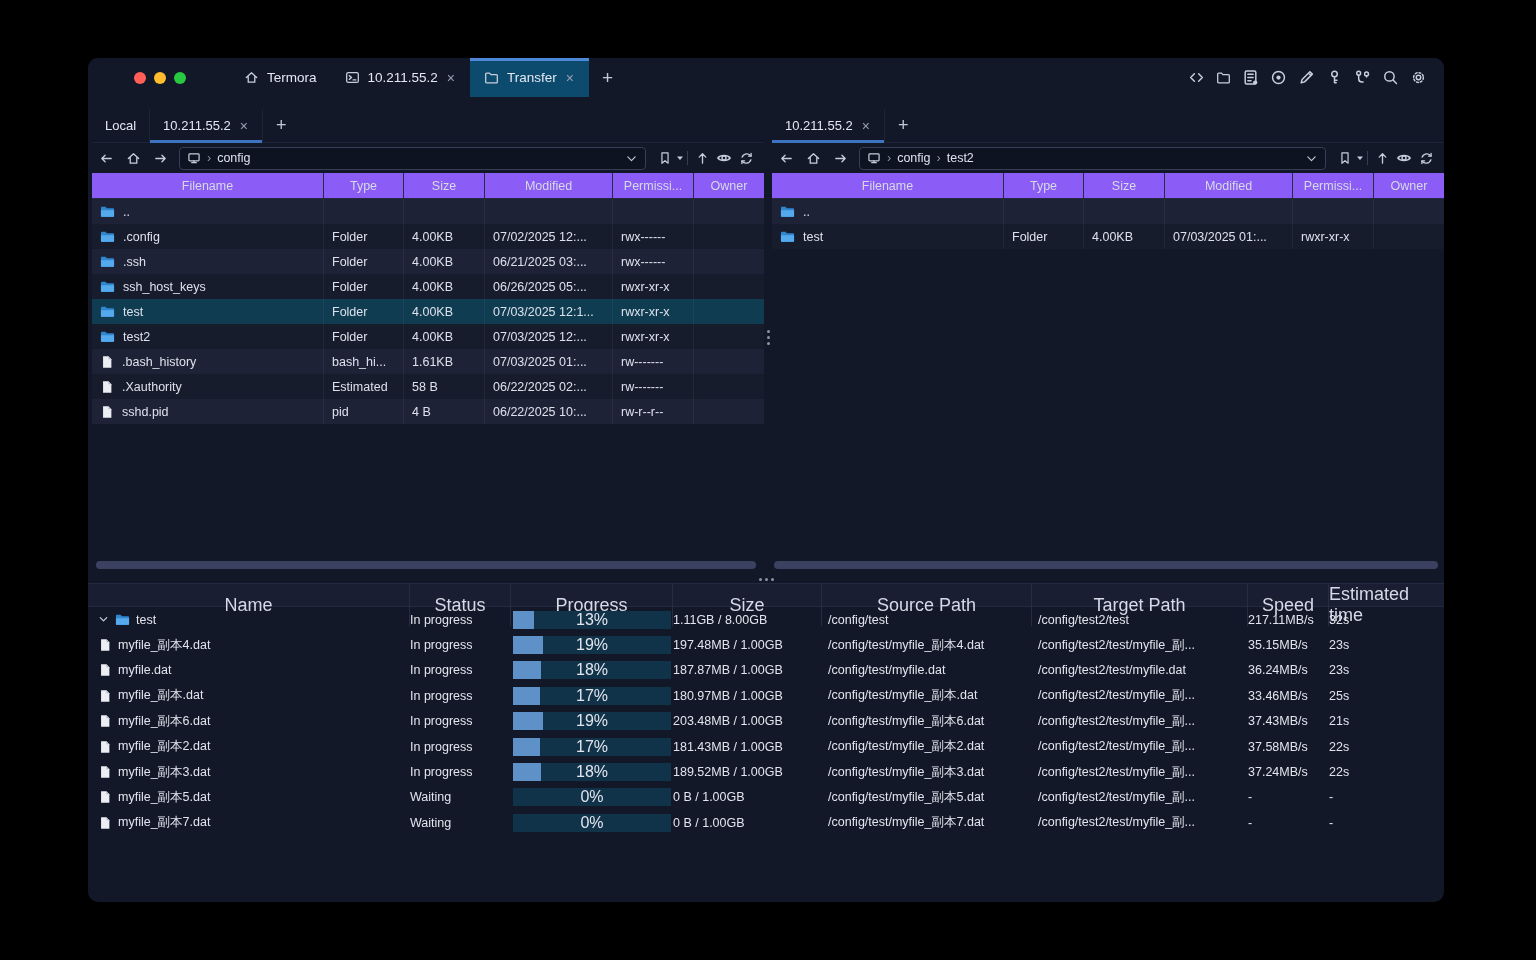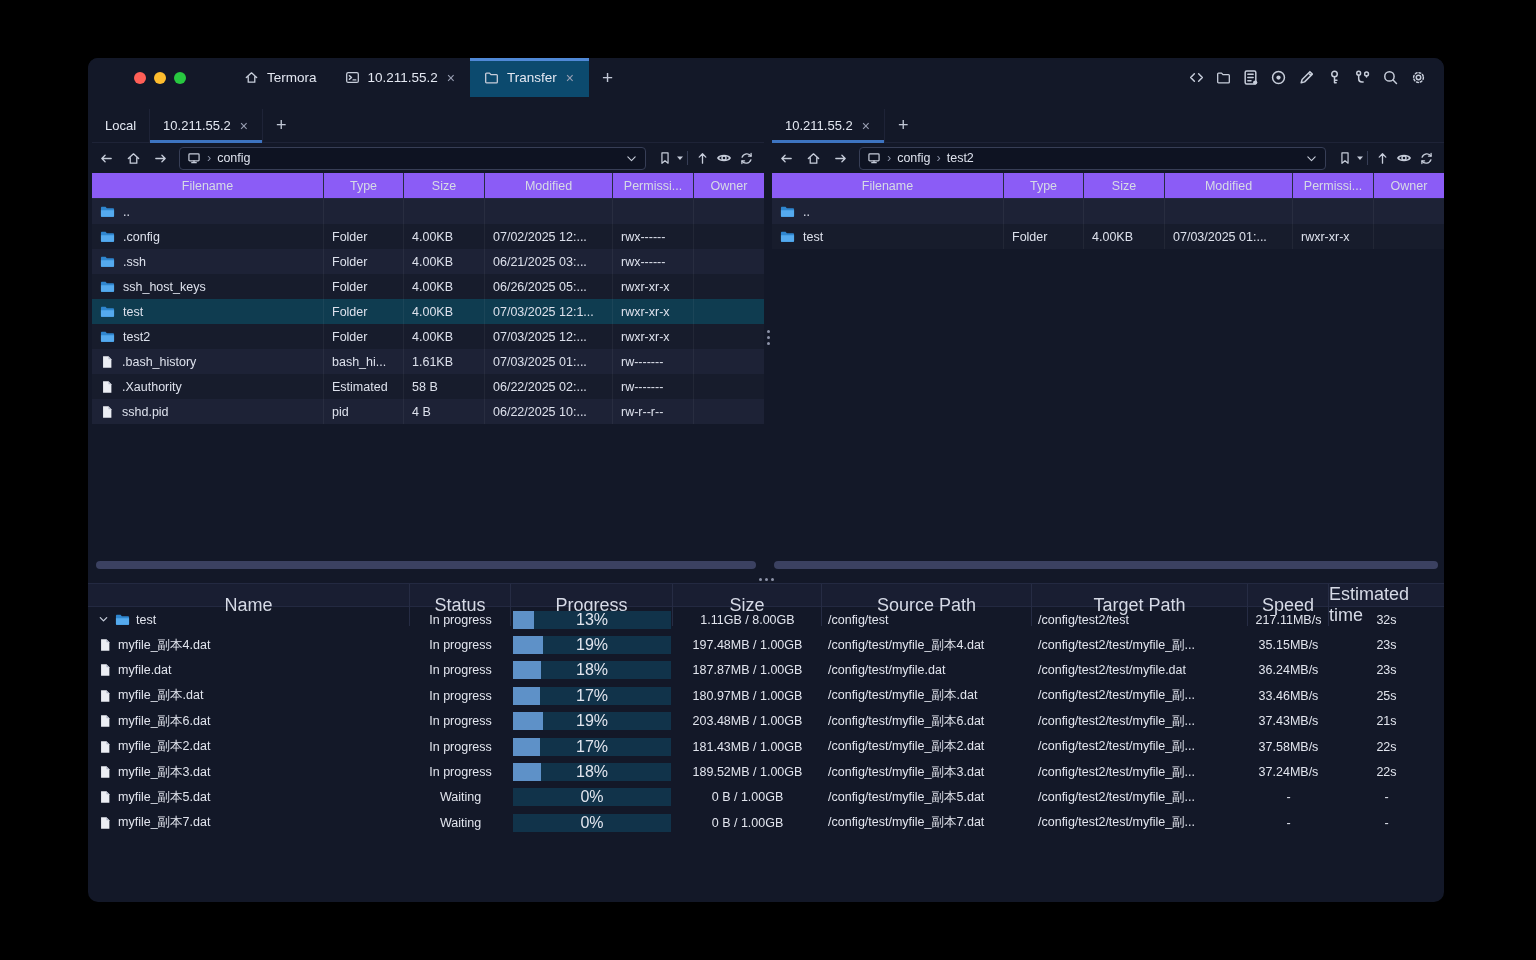--- a/index.html
+++ b/index.html
@@ -64,21 +64,21 @@
 
   
   .t-header, .t-row { display:grid; grid-template-columns:322px 101px 162px 149px 210px 216px 81px 115px; }
   .t-header { height:24px; background:#191e32; border-top:1px solid #232941; border-bottom:1px solid #232941; }
   .t-header .hc { display:flex; align-items:center; justify-content:center; font-size:18px; color:#d6dae6; border-right:1px solid #262c44; }
   .t-header .hc:last-child { border-right:none; }
   .t-row { height:25.4px; align-items:center; font-size:12.5px; color:#e2e5ee; }
   .t-row > div { overflow:hidden; white-space:nowrap; }
   .t-name { display:flex; align-items:center; gap:6px; padding-left:10px; }
   .t-row.lvl1 .t-name { }
-  .t-center { text-align:center; }
+  .t-center { text-align:left; }
   .t-left { padding-left:6px; }
   .p-track { position:relative; height:18px; margin:0 2px; background:#11334a; }
   .p-fill { position:absolute; left:0; top:0; bottom:0; background:#5e91c8; }
   .p-label { position:absolute; inset:0; display:flex; align-items:center; justify-content:center; font-size:16px; }
 </style>
 </head>
 <body>
 
 <div class="window">
   <div class="titlebar">

